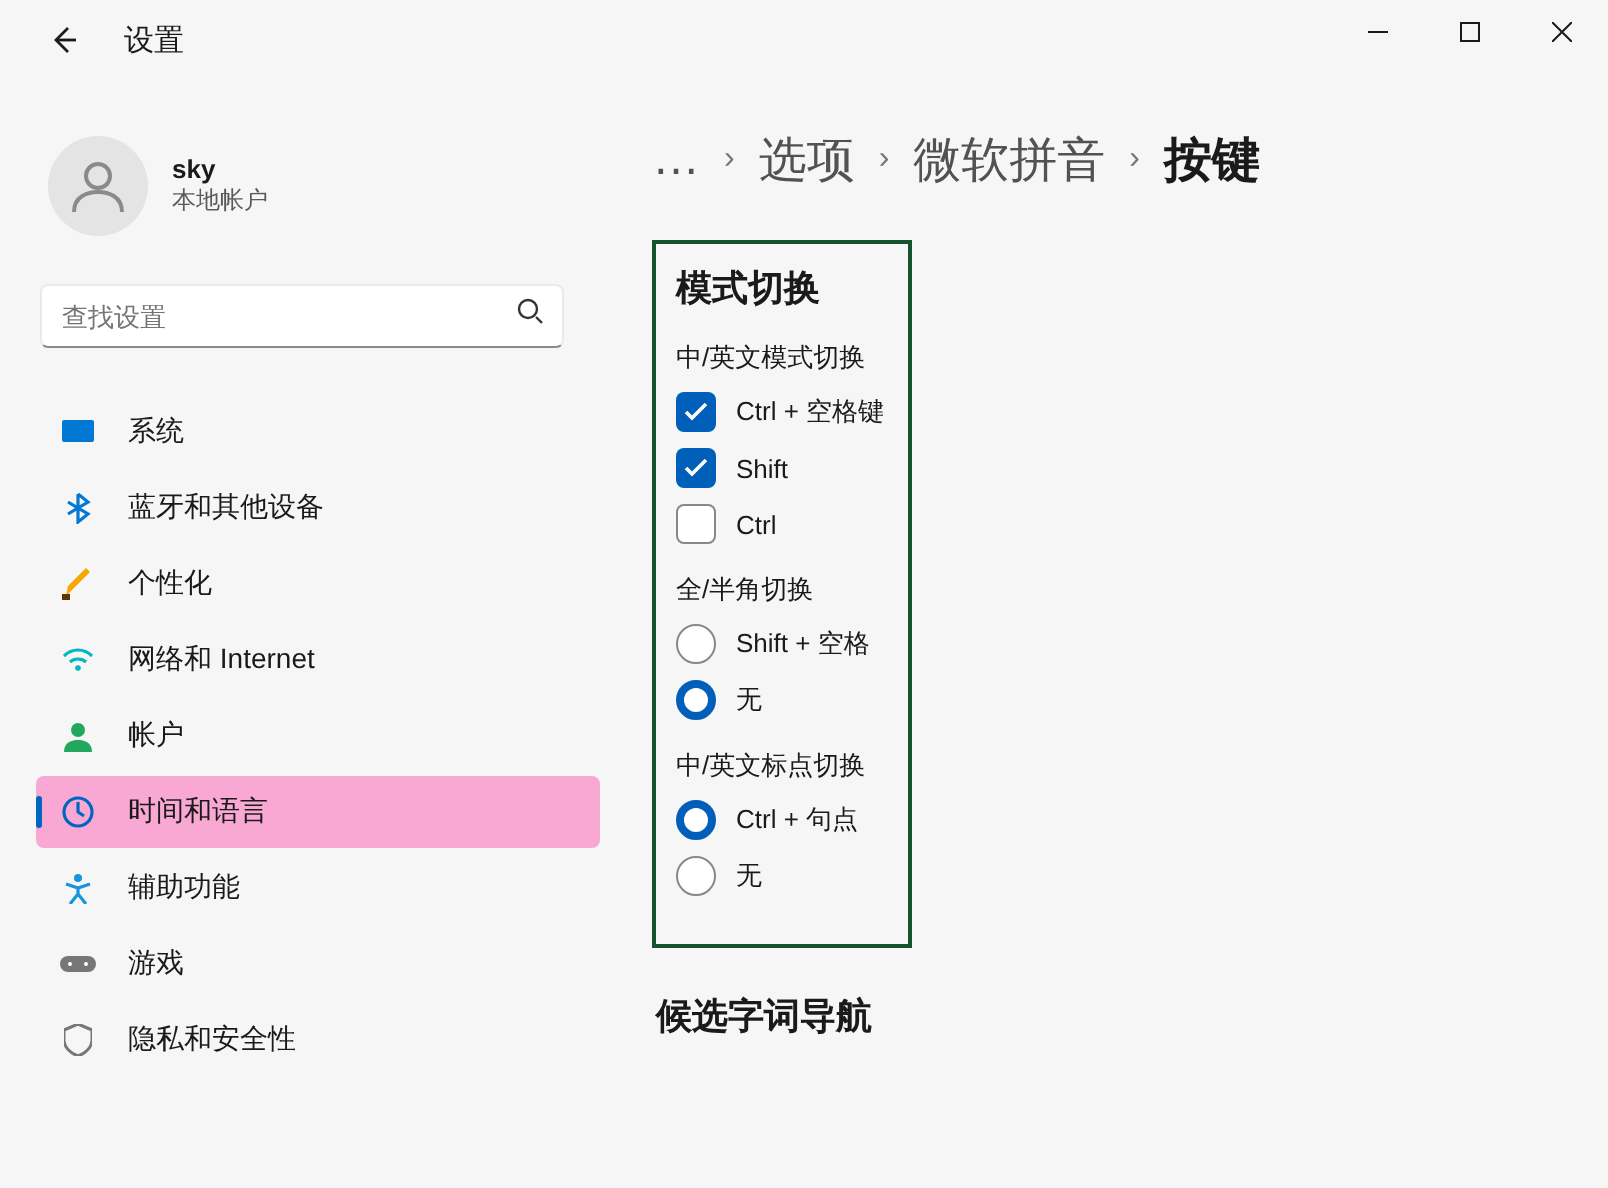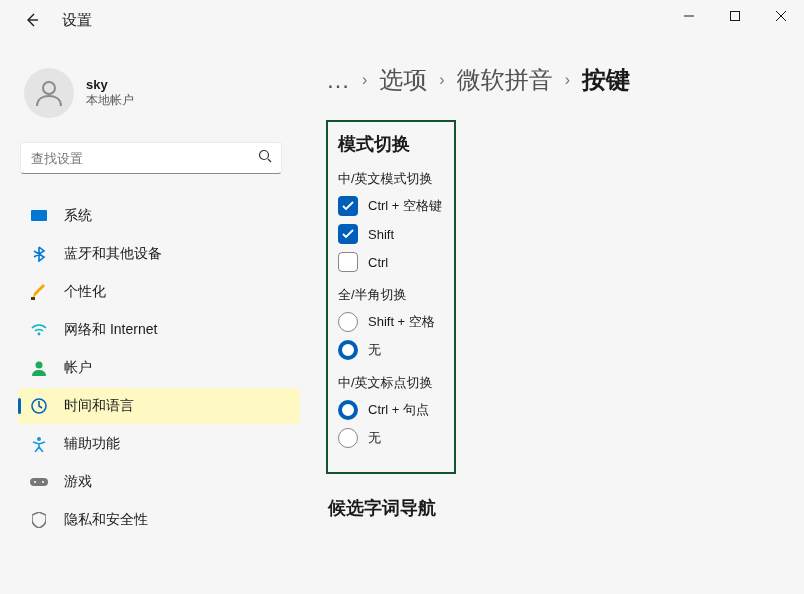--- a/index.html
+++ b/index.html
@@ -77,21 +77,21 @@
   display: flex; align-items: center;
   height: 36px;
   padding-left: 12px;
   border-radius: 4px;
   margin: 2px 0;
   cursor: pointer;
   position: relative;
   font-size: 14px;
   color: #1a1a1a;
 }
-.nav-item.active { background: #fef9c3; }
+.nav-item.active { background: #f9a8d4; }
 .nav-item.active::before {
   content: ""; position: absolute;
   left: 0; top: 10px; bottom: 10px;
   width: 3px; background: #0067c0; border-radius: 2px;
 }
 .nav-ic {
   width: 18px; height: 18px;
   margin-right: 16px;
   display: flex; align-items: center; justify-content: center;
 }

